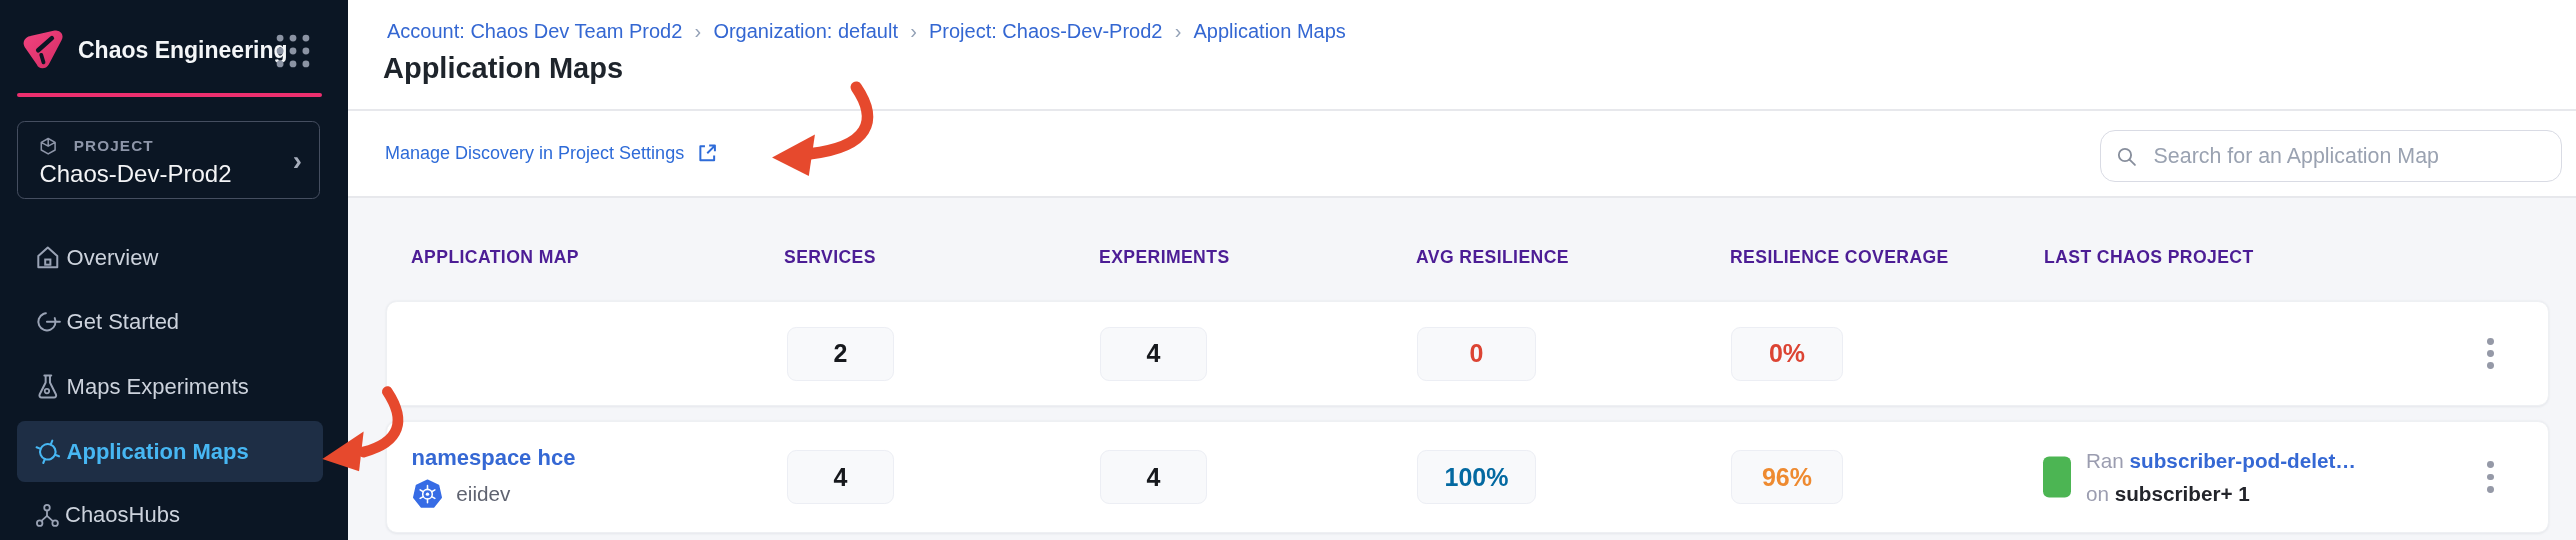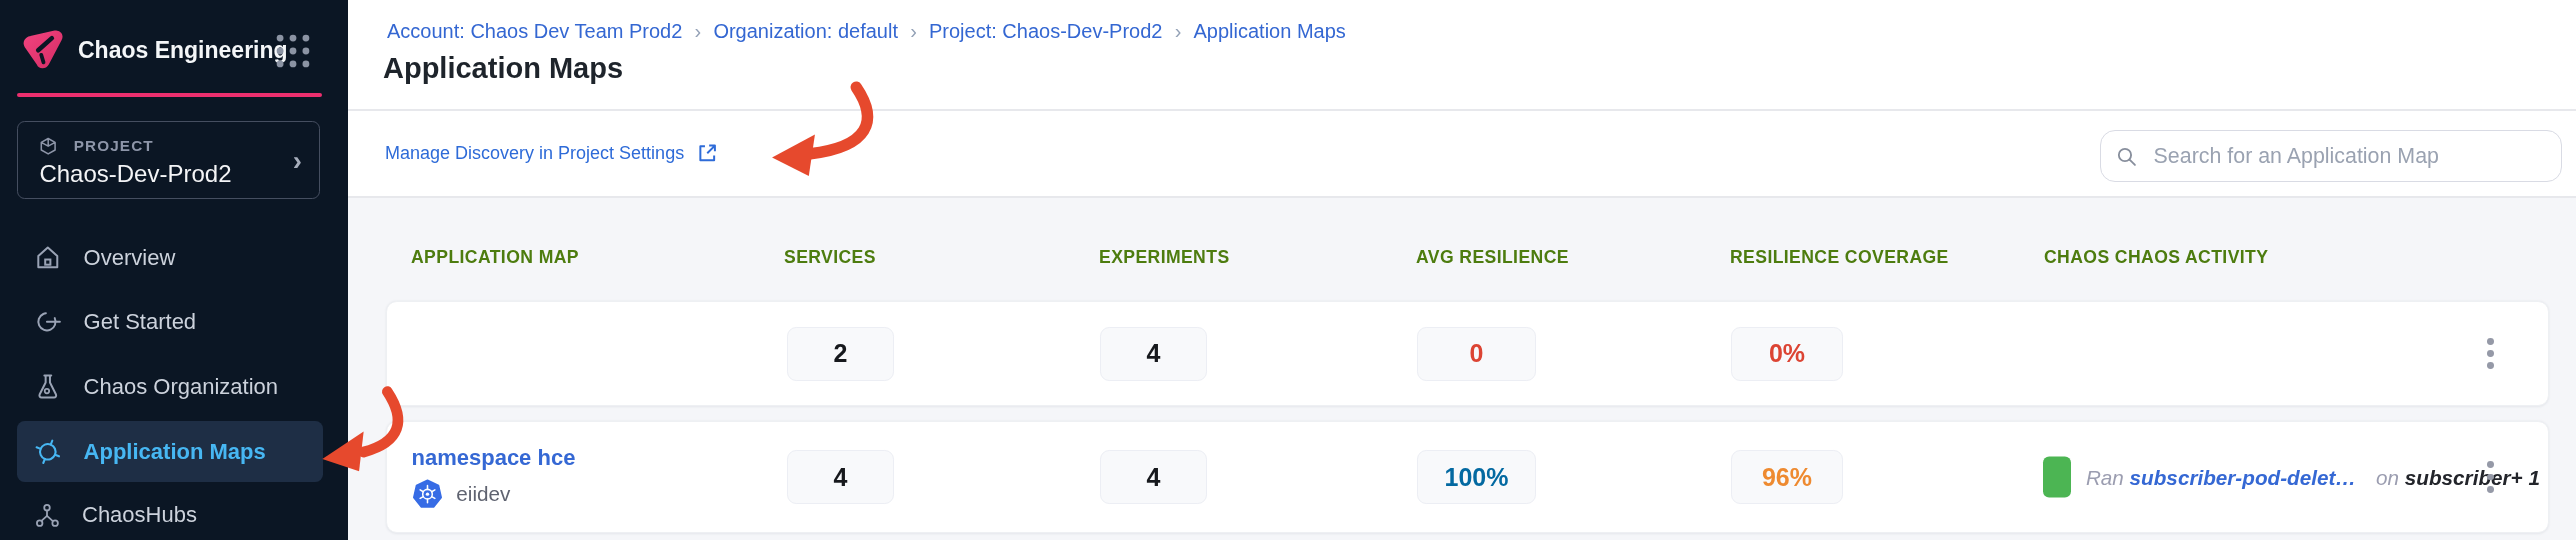--- a/index.html
+++ b/index.html
@@ -15,21 +15,21 @@
   .brand-underline{position:absolute;left:17px;top:93px;width:305px;height:3.8px;background:#ec2f6e;border-radius:2.3px;}
 
   .project-card{position:absolute;left:17px;top:121px;width:303px;height:78px;border:1.5px solid #454e60;
                 border-radius:7.7px;box-sizing:border-box;cursor:pointer;}
   .project-label-row{position:absolute;left:21.4px;top:15.3px;display:flex;align-items:center;gap:16px;}
   .project-label{font-size:15.3px;font-weight:700;letter-spacing:1.1px;color:#8d95a8;}
   .project-name{position:absolute;left:21.4px;top:38px;font-size:24px;color:#f3f4f6;}
   .project-chevron{position:absolute;right:17px;top:23px;font-size:27.6px;font-weight:700;color:#a6adbb;}
 
   .nav{position:absolute;left:0;top:227px;width:348px;}
-  .nav-item{position:absolute;left:17px;width:306px;height:61px;display:flex;align-items:center;gap:22px;
+  .nav-item{position:absolute;left:17px;width:306px;height:61px;display:flex;align-items:center;gap:5px;
             padding-left:17px;box-sizing:border-box;border-radius:7.7px;color:#ccd2dc;cursor:pointer;}
   .nav-item .nav-label{font-size:22px;}
   .nav-item svg{flex:0 0 auto;}
   .nav-item.active{background:#1e2e45;color:#47b7f3;}
   .nav-item.active .nav-label{font-weight:700;}
 
   
   .breadcrumb{position:absolute;left:387px;top:20px;display:flex;align-items:center;gap:12.2px;font-size:20px;white-space:nowrap;}
   .crumb{color:#3467d2;cursor:pointer;}
   .crumb-sep{color:#93a1b6;font-size:20px;}
@@ -43,21 +43,21 @@
                font-size:18px;color:#2e6bd8;cursor:pointer;text-align:right;}
   .search-box{position:absolute;left:2084px;top:130px;width:462px;height:52px;border:1.5px solid #d9dbe4;
               border-radius:15px;background:#fff;box-sizing:border-box;display:flex;align-items:center;gap:13.8px;padding:0 13.8px;margin-left:16px;}
   .search-box input{border:none;outline:none;flex:1;font-size:21.4px;color:#3a3f4a;background:transparent;
                     font-family:"Liberation Sans","DejaVu Sans",sans-serif;}
   .search-box input::placeholder{color:#9aa2b1;}
 
   
   .table-area{position:absolute;left:348px;top:198px;width:2228px;height:343px;background:#f5f6f9;}
   .thead{position:absolute;top:49px;height:23px;left:0;width:100%;}
-  .th{position:absolute;font-size:17.6px;font-weight:700;letter-spacing:0.4px;color:#4d7c0f;white-space:nowrap;}
+  .th{position:absolute;font-size:17.6px;font-weight:700;letter-spacing:0.4px;color:#4c1d95;white-space:nowrap;}
   .th.c0{left:63px;} .th.c1{left:436px;} .th.c2{left:751px;} .th.c3{left:1068px;} .th.c4{left:1382px;} .th.c5{left:1696px;}
 
   .row-card{position:absolute;left:38px;width:2163px;background:#ffffff;border-radius:10.7px;
             box-shadow:0 0.8px 2.3px rgba(40,50,80,0.08);border:0.8px solid #eef0f3;box-sizing:border-box;}
   .row-card.r0{top:103px;height:105px;}
   .row-card.r1{top:223px;height:112px;}
 
   .cell-name{position:absolute;left:24.5px;top:50%;transform:translateY(-50%);}
   .map-link{font-size:22px;font-weight:700;color:#3568d4;cursor:pointer;white-space:nowrap;}
   .env-row{display:flex;align-items:center;gap:13.8px;margin-top:7.7px;}
@@ -70,21 +70,21 @@
   .stat-box.experiments{left:713px;width:107px;}
   .stat-box.avg{left:1030px;width:119px;}
   .stat-box.coverage{left:1344px;width:112px;}
   .val-red{color:#dc4433;} .val-green{color:#0369a1;} .val-orange{color:#ee8a30;}
 
   .activity{position:absolute;left:1656px;top:50%;transform:translateY(-50%);display:flex;align-items:center;gap:15.3px;}
   .swatch{width:27.6px;height:41px;border-radius:6.1px;flex:0 0 auto;}
   .swatch.none{background:#d9dbe7;}
   .swatch.success{background:#4cb553;}
   .activity-text{font-size:20.7px;color:#3b3d49;font-weight:700;}
-  .activity-lines{display:flex;flex-direction:row;gap:20px;line-height:26px;font-size:20.7px;white-space:nowrap;font-style:italic;}
+  .activity-lines{display:flex;flex-direction:column;gap:7px;line-height:26px;font-size:20.7px;white-space:nowrap;}
   .muted{color:#9b9db0;}
   .act-link{color:#3568d4;font-weight:700;cursor:pointer;}
   .act-target{color:#23252b;font-weight:700;}
 
   .kebab{position:absolute;left:2088px;top:50%;transform:translateY(-50%);width:31px;height:46px;
          display:flex;flex-direction:column;align-items:center;justify-content:center;gap:5.4px;cursor:pointer;}
   .kebab i{width:6.9px;height:6.9px;border-radius:50%;background:#9599a7;}
 
   .annotations{position:absolute;left:0;top:0;pointer-events:none;z-index:50;}
 </style>
@@ -147,21 +147,21 @@
           <circle cx="15" cy="16" r="10" fill="none" stroke="#9aa3b5" stroke-width="2.3" stroke-dasharray="50 13" transform="rotate(-25 15 16)" stroke-linecap="round"></circle>
           <line x1="15" y1="16" x2="30" y2="16" stroke="#9aa3b5" stroke-width="2.3" stroke-linecap="round"></line>
         </svg>
         <span class="nav-label">Get Started</span>
       </div>
       <div class="nav-item" style="top:129px;">
         <svg width="27.6" height="27.6" viewBox="0 0 32 32">
           <path d="M12 3 H20 M13.5 3 V11 L6.5 25 A2.5 2.5 0 0 0 8.8 28.5 H23.2 A2.5 2.5 0 0 0 25.5 25 L18.5 11 V3" fill="none" stroke="#9aa3b5" stroke-width="2.3" stroke-linejoin="round" stroke-linecap="round"></path>
           <circle cx="15" cy="21" r="2.6" fill="none" stroke="#9aa3b5" stroke-width="2"></circle>
         </svg>
-        <span class="nav-label">Chaos Organization</span>
+        <span class="nav-label">Maps Experiments</span>
       </div>
       <div class="nav-item active" style="top:194px;">
         <svg width="27.6" height="27.6" viewBox="0 0 32 32">
           <g transform="rotate(22 16 16)" stroke="#47b7f3" stroke-width="2.4" stroke-linecap="round" fill="none">
             <circle cx="16" cy="16" r="9"></circle>
             <line x1="16" y1="2" x2="16" y2="7"></line>
               <line x1="16" y1="25" x2="16" y2="30"></line>
             <line x1="2" y1="16" x2="7" y2="16"></line>
               <line x1="25" y1="16" x2="30" y2="16"></line>
           </g>
@@ -215,21 +215,21 @@
 
   <div class="divider d2"></div>
 
   <div class="table-area">
     <div class="thead">
       <span class="th c0">APPLICATION MAP</span>
       <span class="th c1">SERVICES</span>
       <span class="th c2">EXPERIMENTS</span>
       <span class="th c3">AVG RESILIENCE</span>
       <span class="th c4">RESILIENCE COVERAGE</span>
-      <span class="th c5">CHAOS CHAOS ACTIVITY</span>
+      <span class="th c5">LAST CHAOS PROJECT</span>
     </div>
 
     <div class="row-card r0">
       <div class="stat-box services">2</div>
       <div class="stat-box experiments">4</div>
       <div class="stat-box avg val-red">0</div>
       <div class="stat-box coverage val-red">0%</div>
       <div class="kebab">
           <i></i>
           <i></i>

